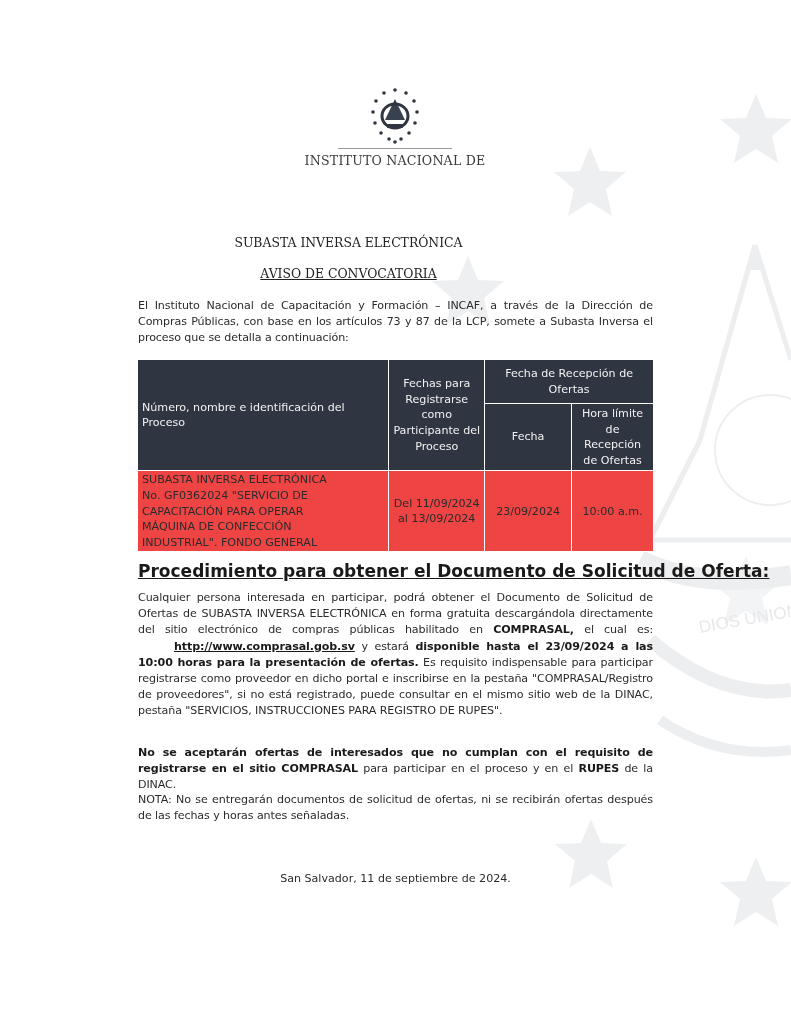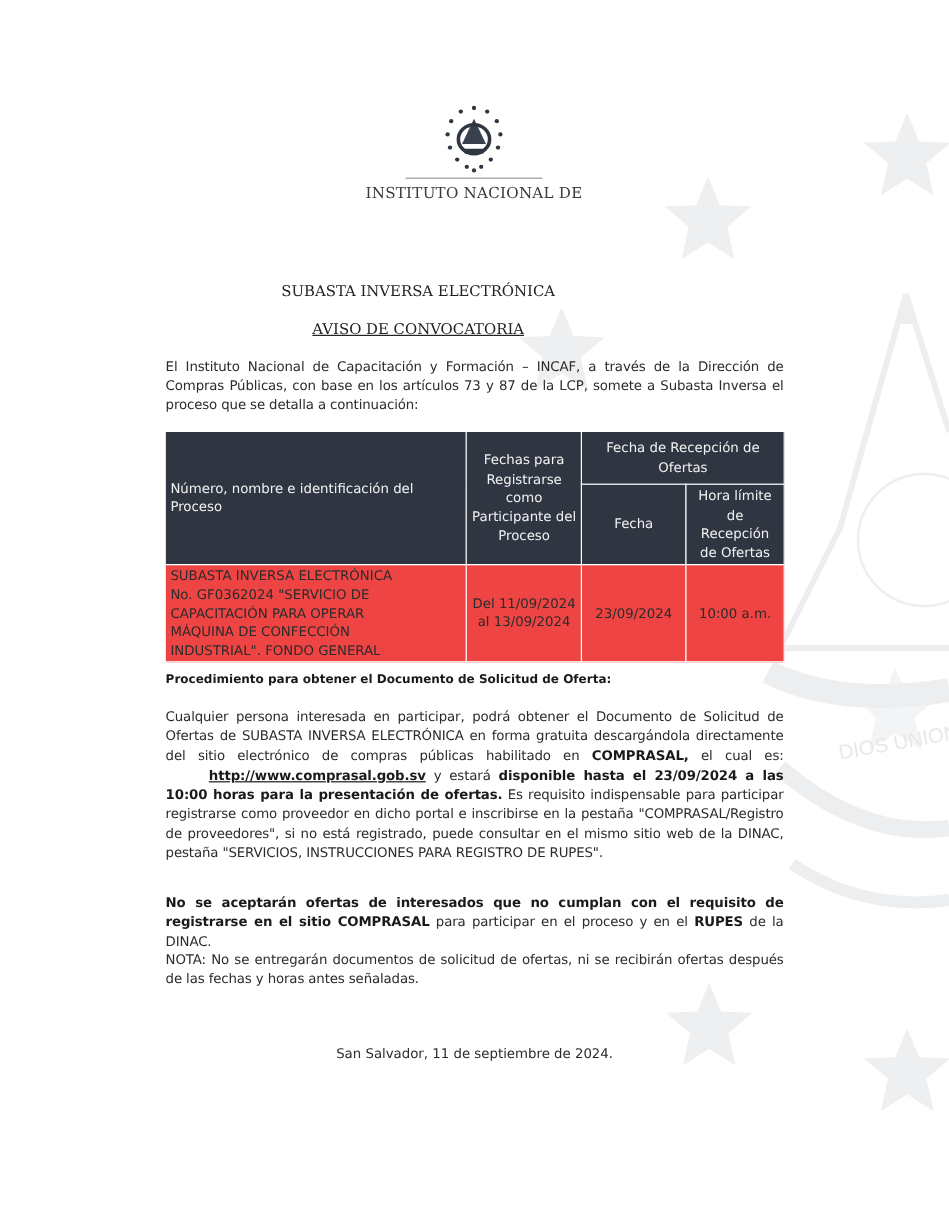--- a/index.html
+++ b/index.html
@@ -26,22 +26,22 @@
 
   table.proc { position: absolute; left: 137px; top: 359px; width: 517px; border-collapse: collapse;
                font-size: 11.1px; line-height: 15.6px; }
   table.proc th { background: #2f3541; color: #f2f2f2; font-weight: normal; border: 1.5px solid #ffffff;
                   padding: 2px 4px; text-align: center; vertical-align: middle; }
   table.proc th.left { text-align: left; padding-left: 4px; }
   table.proc td { background: #ef4444; color: #2b2b2b; border: 1.5px solid #ffffff; padding: 1px 4px;
                   vertical-align: middle; text-align: center; }
   table.proc td.left { text-align: left; }
 
-  .sec-head { position: absolute; left: 138px; top: 561px; font-size: 10px; font-weight: bold;
-              color: #1a1a1a; }
+  .sec-head { position: absolute; left: 138px; top: 561px; font-size: 17px; font-weight: bold;
+              text-decoration: underline; color: #1a1a1a; }
   .p1 { top: 590px; }
   .p2 { top: 745px; }
   .p3 { top: 792px; }
   .link { font-weight: bold; text-decoration: underline; color: #1a1a1a; padding-left: 36px; }
   .place-date { position: absolute; left: 0; width: 791px; top: 872px; text-align: center; font-size: 11.1px; color: #2b2b2b; }
 </style>
 </head>
 <body>
 
 <svg class="watermark" viewBox="0 0 791 1024" xmlns="http://www.w3.org/2000/svg">

